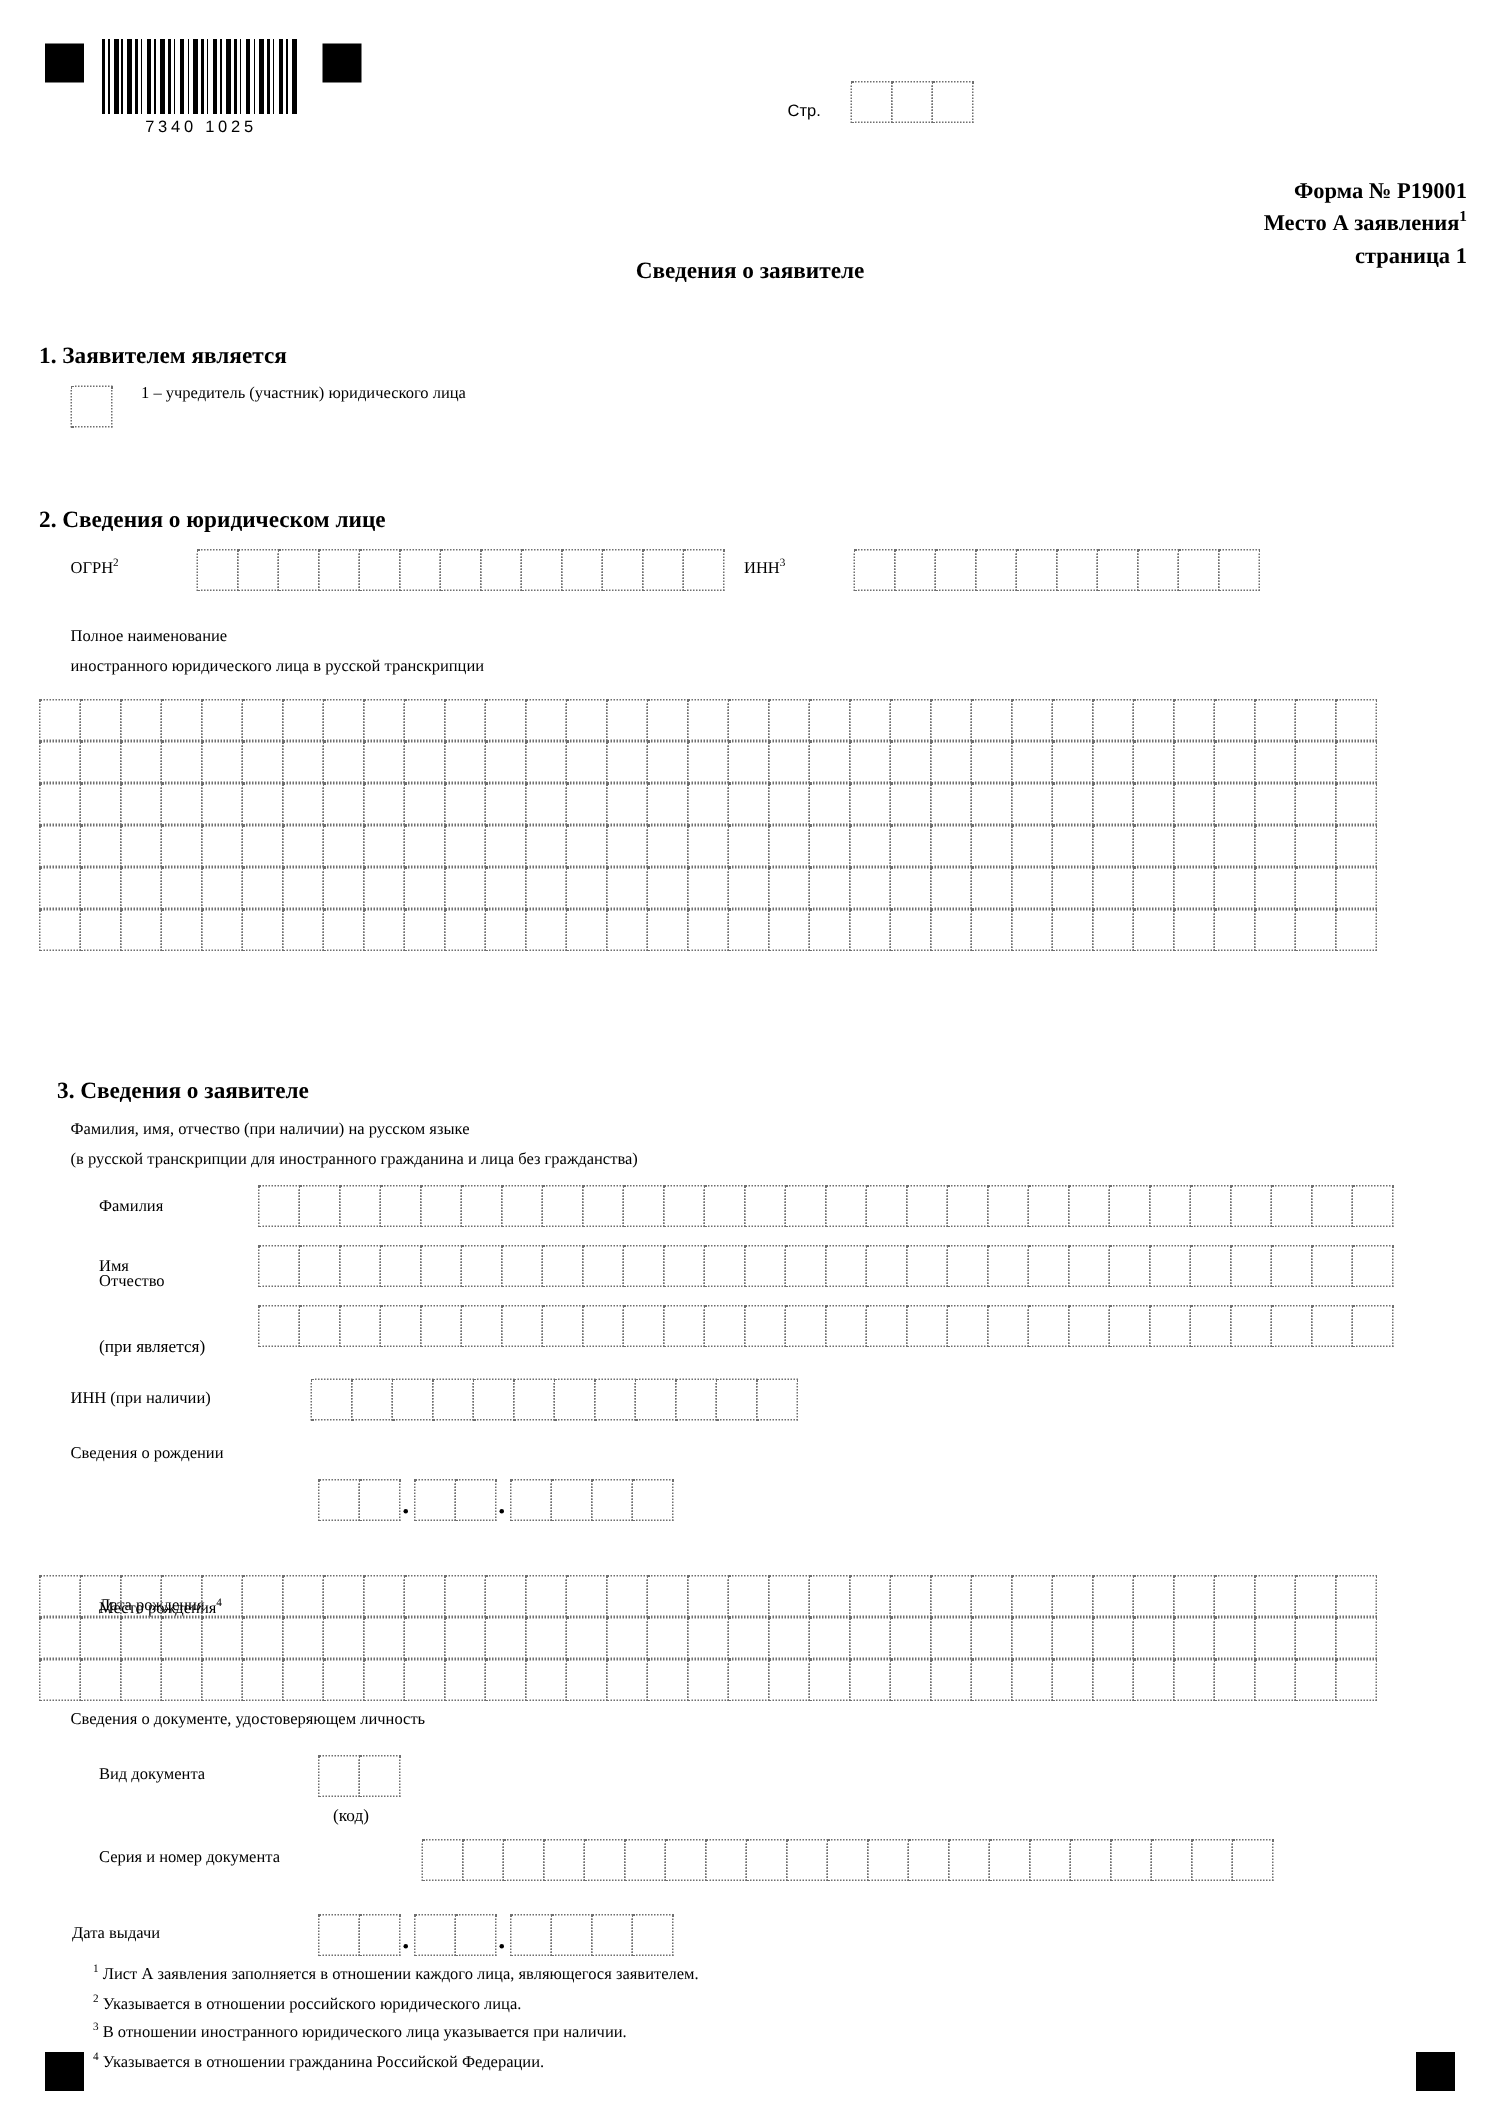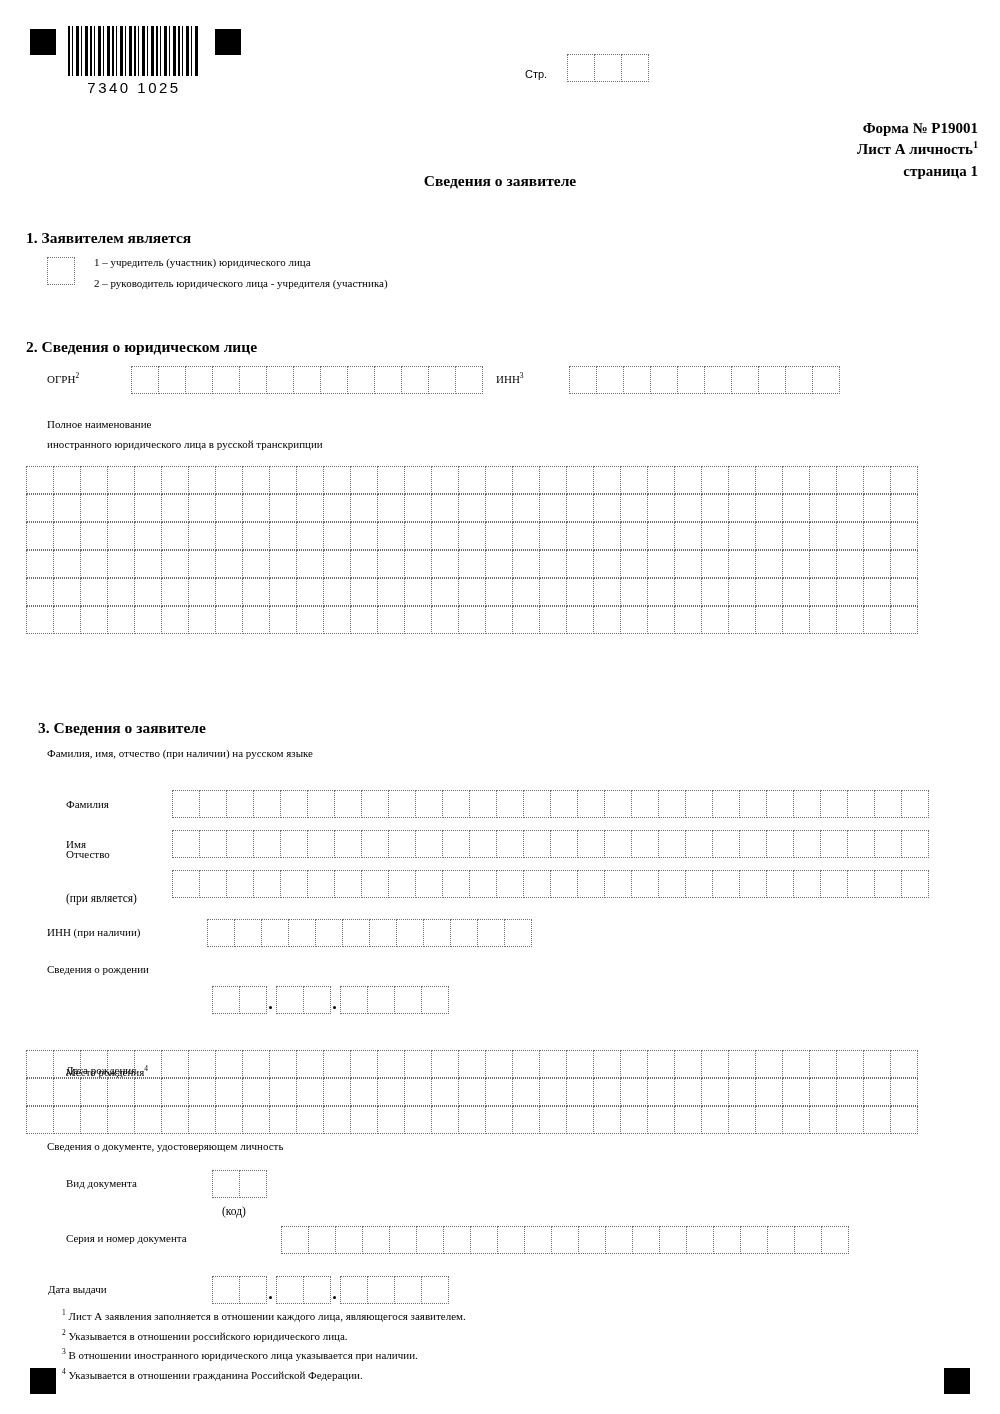--- a/index.html
+++ b/index.html
@@ -45,21 +45,21 @@
     background-image: repeating-linear-gradient(
       to right,
       #000 0px, #000 2px, #fff 2px, #fff 4px,
       #000 4px, #000 5px, #fff 5px, #fff 8px,
       #000 8px, #000 11px, #fff 11px, #fff 13px,
       #000 13px, #000 14px, #fff 14px, #fff 17px,
       #000 17px, #000 20px, #fff 20px, #fff 22px);
   }
   .barcode-digits {
     font-family: "Liberation Sans", "DejaVu Sans", sans-serif;
-    font-size: 15px;
+    font-size: 11px;
     letter-spacing: 2.5px;
     text-align: center;
     margin-top: 3px;
     white-space: pre;
   }
 
   
   
   .cellrow {
     display: flex;
@@ -150,32 +150,31 @@
 
   <div class="txt sans s14" style="left:525px; top:68px;">Стр.</div>
   <div class="cellrow" id="page-cells" style="left:567px; top:54px;">
       <div class="cell"></div>
       <div class="cell"></div>
       <div class="cell"></div>
     </div>
 
   <div class="right-block">
     <div>Форма № Р19001</div>
-    <div><span>Лист А личность</span><sup>1</sup></div>
+    <div><span>Место А заявления</span><sup>1</sup></div>
     <div>страница 1</div>
   </div>
 
   <div class="title-center">Сведения о заявителе</div>
 
   <div class="txt b s15" style="left:26px; top:229px;">1. Заявителем является</div>
   <div class="cellrow" style="left:47px; top:257px;">
     <div class="cell"></div>
   </div>
   <div class="txt s14" style="left:94px; top:256px;">1 – учредитель (участник) юридического лица</div>
-  <div class="txt s14" style="left:94px; top:277px;">2 – руководитель юридического лица - учредителя (участника)</div>
 
   <div class="txt b s15" style="left:26px; top:338px;">2. Сведения о юридическом лице</div>
 
   <div class="txt s14" style="left:47px; top:373px;"><span>ОГРН</span><sup>2</sup></div>
   <div class="cellrow" id="ogrn-cells" style="left:131px; top:366px;">
       <div class="cell"></div>
       <div class="cell"></div>
       <div class="cell"></div>
       <div class="cell"></div>
       <div class="cell"></div>
@@ -414,20 +413,21 @@
         <div class="cell"></div>
         <div class="cell"></div>
         <div class="cell"></div>
         <div class="cell"></div>
         <div class="cell"></div>
       </div>
     </div>
 
   <div class="txt b s15" style="left:38px; top:719px;">3. Сведения о заявителе</div>
   <div class="txt s14" style="left:47px; top:747px;">Фамилия, имя, отчество (при наличии) на русском языке</div>
+  <div class="txt s14" style="left:47px; top:767px;">(в русской транскрипции для иностранного гражданина и лица без гражданства)</div>
 
   <div class="txt s14" style="left:66px; top:798px;">Фамилия</div>
   <div class="cellrow" id="surname-cells" style="left:172px; top:790px;">
       <div class="cell"></div>
       <div class="cell"></div>
       <div class="cell"></div>
       <div class="cell"></div>
       <div class="cell"></div>
       <div class="cell"></div>
       <div class="cell"></div>

